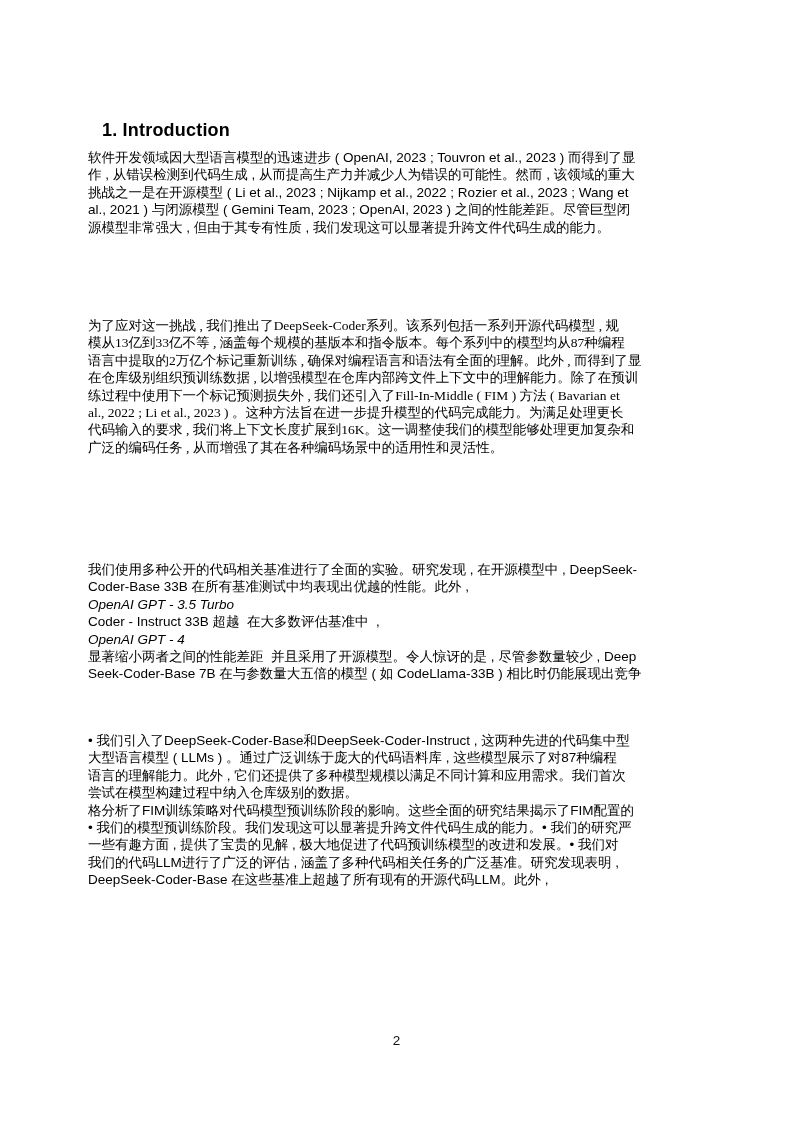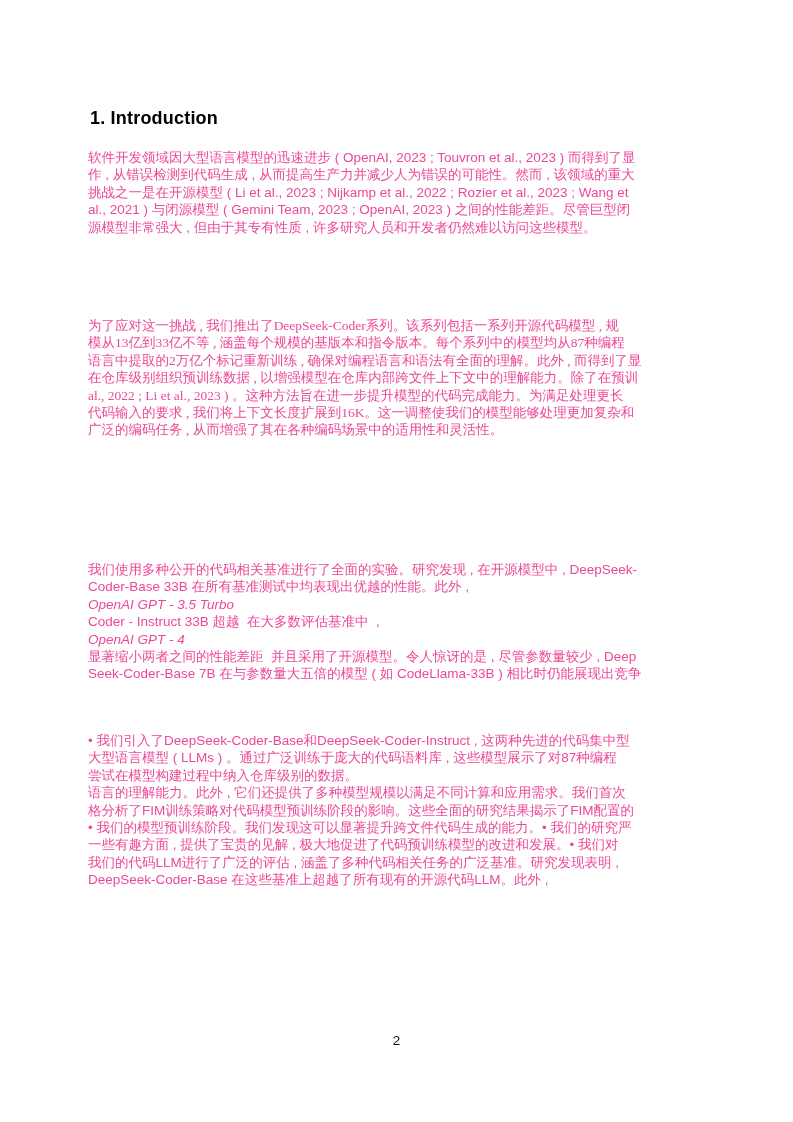--- a/index.html
+++ b/index.html
@@ -13,33 +13,33 @@
     height: 1122px;
     background: #ffffff;
     color: #111111;
     font-family: "Liberation Sans", "DejaVu Sans", sans-serif;
     overflow: hidden;
   }
   .section-heading {
     position: absolute;
     left: 90px;
     top: 108px;
-    margin: 0;
+    margin: 12px;
     font-size: 18px;
     font-weight: bold;
     color: #000000;
     letter-spacing: 0.2px;
   }
   .para {
     position: absolute;
     left: 88px;
     width: 622px;
     font-size: 13.5px;
     line-height: 17.4px;
-    color: #ec4899;
+    color: #000000;
   }
   .para .line {
     white-space: pre-wrap;
   }
   .line.italic {
     font-style: italic;
   }
   #p1 { top: 149px; }
   #p2 { top: 317px; font-family: Liberation Serif, serif; }
   #p3 { top: 561px; }
@@ -59,48 +59,49 @@
 
 <div class="page">
 
   <h1 class="section-heading">1. Introduction</h1>
 
   <div class="para" id="p1">
     <div class="line">软件开发领域因大型语言模型的迅速进步 ( OpenAI, 2023 ; Touvron et al., 2023 ) 而得到了显</div>
     <div class="line">作 , 从错误检测到代码生成 , 从而提高生产力并减少人为错误的可能性。然而 , 该领域的重大</div>
     <div class="line">挑战之一是在开源模型 ( Li et al., 2023 ; Nijkamp et al., 2022 ; Rozier et al., 2023 ; Wang et</div>
     <div class="line">al., 2021 ) 与闭源模型 ( Gemini Team, 2023 ; OpenAI, 2023 ) 之间的性能差距。尽管巨型闭</div>
-    <div class="line">源模型非常强大 , 但由于其专有性质 , 许多研究人员和开发者仍然难以访问这些模型。</div>
+    <div class="line">源模型非常强大 , 但由于其专有性质 , 我们发现这可以显著提升跨文件代码生成的能力。</div>
   </div>
 
   <div class="para" id="p2">
     <div class="line">为了应对这一挑战 , 我们推出了DeepSeek-Coder系列。该系列包括一系列开源代码模型 , 规</div>
     <div class="line">模从13亿到33亿不等 , 涵盖每个规模的基版本和指令版本。每个系列中的模型均从87种编程</div>
     <div class="line">语言中提取的2万亿个标记重新训练 , 确保对编程语言和语法有全面的理解。此外 , 而得到了显</div>
     <div class="line">在仓库级别组织预训练数据 , 以增强模型在仓库内部跨文件上下文中的理解能力。除了在预训</div>
+    <div class="line">练过程中使用下一个标记预测损失外 , 我们还引入了Fill-In-Middle ( FIM ) 方法 ( Bavarian et</div>
     <div class="line">al., 2022 ; Li et al., 2023 ) 。这种方法旨在进一步提升模型的代码完成能力。为满足处理更长</div>
     <div class="line">代码输入的要求 , 我们将上下文长度扩展到16K。这一调整使我们的模型能够处理更加复杂和</div>
     <div class="line">广泛的编码任务 , 从而增强了其在各种编码场景中的适用性和灵活性。</div>
   </div>
 
   <div class="para" id="p3">
     <div class="line">我们使用多种公开的代码相关基准进行了全面的实验。研究发现 , 在开源模型中 , DeepSeek-</div>
     <div class="line">Coder-Base 33B 在所有基准测试中均表现出优越的性能。此外 ,</div>
     <div class="line italic">OpenAI GPT - 3.5 Turbo</div>
     <div class="line">Coder - Instruct 33B 超越  在大多数评估基准中  ,</div>
     <div class="line italic">OpenAI GPT - 4</div>
     <div class="line">显著缩小两者之间的性能差距  并且采用了开源模型。令人惊讶的是 , 尽管参数量较少 , Deep</div>
     <div class="line">Seek-Coder-Base 7B 在与参数量大五倍的模型 ( 如 CodeLlama-33B ) 相比时仍能展现出竞争</div>
   </div>
 
   <div class="para" id="bullets">
     <div class="line">• 我们引入了DeepSeek-Coder-Base和DeepSeek-Coder-Instruct , 这两种先进的代码集中型</div>
     <div class="line">大型语言模型 ( LLMs ) 。通过广泛训练于庞大的代码语料库 , 这些模型展示了对87种编程</div>
+    <div class="line">语言的理解能力。此外 , 它们还提供了多种模型规模以满足不同计算和应用需求。我们首次</div>
     <div class="line">尝试在模型构建过程中纳入仓库级别的数据。</div>
-    <div class="line">语言的理解能力。此外 , 它们还提供了多种模型规模以满足不同计算和应用需求。我们首次</div>
     <div class="line">格分析了FIM训练策略对代码模型预训练阶段的影响。这些全面的研究结果揭示了FIM配置的</div>
     <div class="line">• 我们的模型预训练阶段。我们发现这可以显著提升跨文件代码生成的能力。• 我们的研究严</div>
     <div class="line">一些有趣方面 , 提供了宝贵的见解 , 极大地促进了代码预训练模型的改进和发展。• 我们对</div>
     <div class="line">我们的代码LLM进行了广泛的评估 , 涵盖了多种代码相关任务的广泛基准。研究发现表明 ,</div>
     <div class="line">DeepSeek-Coder-Base 在这些基准上超越了所有现有的开源代码LLM。此外 ,</div>
   </div>
 
   <div class="page-number">2</div>
 
 </div>

